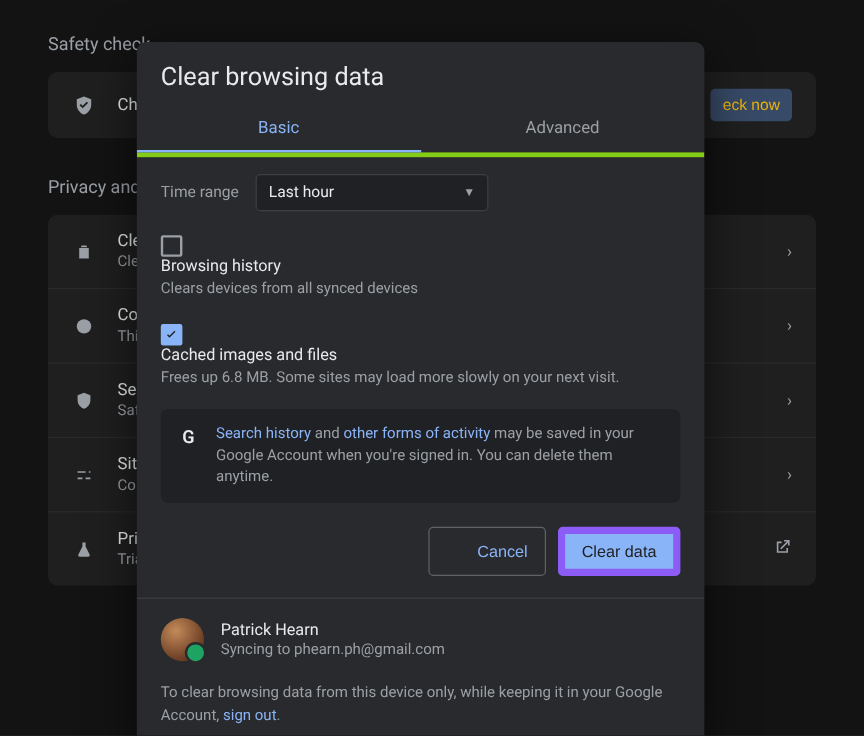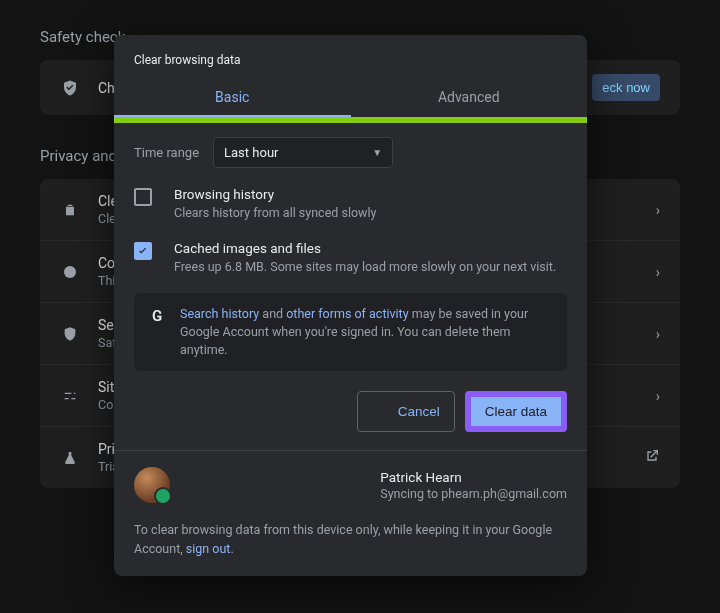--- a/index.html
+++ b/index.html
@@ -27,48 +27,48 @@
     border-top: 1px solid #2a2a2a;
     position: relative;
   }
   .bg-row:first-child { border-top: none; }
   .bg-row .icon-slot { width: 20px; height: 20px; color: #9aa0a6; display:flex;align-items:center;justify-content:center;}
   .bg-row .txt { flex: 1; }
   .bg-row .t1 { color: #e8eaed; font-size: 14px; }
   .bg-row .t2 { color: #9aa0a6; font-size: 12.5px; margin-top: 2px;}
   .bg-row .chev { color: #9aa0a6; font-size: 14px;}
   .check-now-btn {
-    background: #374a67; color: #7dd3fc;
+    background: #374a67; color: #eab308;
     border: none; padding: 6px 10px; border-radius: 4px; font-size: 13px;
   }
   .launch-icon { color:#9aa0a6; }
 
   
   .modal {
     position: absolute; left: 114px; top: 35px;
     width: 473px;
     background: #292a2d;
     border-radius: 8px;
     box-shadow: 0 10px 40px rgba(0,0,0,.6);
     display: flex; flex-direction: column;
     overflow: hidden;
   }
-  .modal-title { padding: 18px 20px 12px 20px; font-size: 12px; color: #e8eaed; font-weight: 400;}
-  .tabs { display: flex; border-bottom: 6px solid #84cc16; }
+  .modal-title { padding: 18px 20px 12px 20px; font-size: 21px; color: #e8eaed; font-weight: 400;}
+  .tabs { display: flex; border-bottom: 4px solid #84cc16; }
   .tab { flex:1; text-align:center; padding: 10px 0; font-size: 14px; color:#9aa0a6; cursor:pointer;}
   .tab.active { color:#8ab4f8; border-bottom: 2.5px solid #8ab4f8; }
   .modal-body { padding: 14px 20px 0 20px; }
   .row-range { display:flex; align-items:center; gap: 14px; font-size:13px; color:#9aa0a6; margin-bottom: 18px;}
   .select {
     display:flex; align-items:center; justify-content:space-between;
     background:#202124; border:1px solid #3c4043; border-radius:4px;
-    padding: 7px 10px; width: 180px; color:#e8eaed; font-size:13px; cursor:pointer;
+    padding: 7px 10px; width: 194px; color:#e8eaed; font-size:13px; cursor:pointer;
   }
   .select .tri { color:#9aa0a6; font-size:10px;}
-  .opt { display:flex; gap: 22px; margin-bottom: 18px; }
+  .opt { display:flex; gap: 0; margin-bottom: 18px; flex-direction: column; }
   .chk {
     flex:0 0 18px; width:18px; height:18px; border:2px solid #9aa0a6; border-radius:2px;
     display:flex;align-items:center;justify-content:center; cursor:pointer; margin-top:2px;
   }
   .chk.checked { background:#8ab4f8; border-color:#8ab4f8; color:#202124; }
   .chk.checked svg { width:14px;height:14px; }
   .opt .lbl { flex:1; }
   .opt .t1 { color:#e8eaed; font-size:13.5px; }
   .opt .t2 { color:#9aa0a6; font-size:12.5px; margin-top:2px; line-height:1.4;}
   .info-box {
@@ -76,21 +76,21 @@
     display:flex; gap:14px; align-items:flex-start; margin-top: 4px;
     font-size:12.5px; color:#9aa0a6; line-height:1.45;
   }
   .info-box .g { width:18px; font-weight:600; color:#e8eaed; font-size:15px; flex:0 0 18px; text-align:center; margin-top:1px;}
   .info-box .link { color:#8ab4f8;margin-top:44px; }
   .footer-actions { display:flex; justify-content:flex-end; gap:10px; padding: 20px 20px 18px 20px; }
   .btn { font-size:13.5px; border-radius:4px; padding: 7px 14px; cursor:pointer;}
   .btn-cancel { background:transparent; border:1px solid #5f6368; color:#8ab4f8;padding-left:40px; }
   .btn-primary { background:#8ab4f8; border:6px solid #8b5cf6; color:#202124; font-weight:500;}
   .account-sec { border-top:1px solid #3c4043; padding: 16px 20px 18px 20px; }
-  .acct { display:flex; gap:14px; align-items:center;justify-content:space-between; }
+  .acct { display:flex; gap:14px; align-items:center; }
   .avatar {
     width:36px; height:36px; border-radius:50%;
     background: radial-gradient(circle at 35% 30%, #c48a5a, #6b3e24 70%);
     position:relative; flex:0 0 36px;
   }
   .avatar::after {
     content:""; position:absolute; right:-2px; bottom:-2px;
     width:14px;height:14px;border-radius:50%;
     background:#1ea362; border:2px solid #292a2d;
   }
@@ -198,21 +198,21 @@
       <div class="select">
         <span>Last hour</span>
         <span class="tri">▼</span>
       </div>
     </div>
 
     <div class="opt">
       <div class="chk"></div>
       <div class="lbl">
         <div class="t1">Browsing history</div>
-        <div class="t2">Clears history from all synced slowly</div>
+        <div class="t2">Clears devices from all synced devices</div>
       </div>
     </div>
 
 
     <div class="opt">
       <div class="chk checked">
         <svg viewBox="0 0 24 24" fill="currentColor">
             <path d="M9 16.2l-3.5-3.5 1.4-1.4L9 13.4l7.1-7.1 1.4 1.4z"></path>
           </svg>
       </div>

